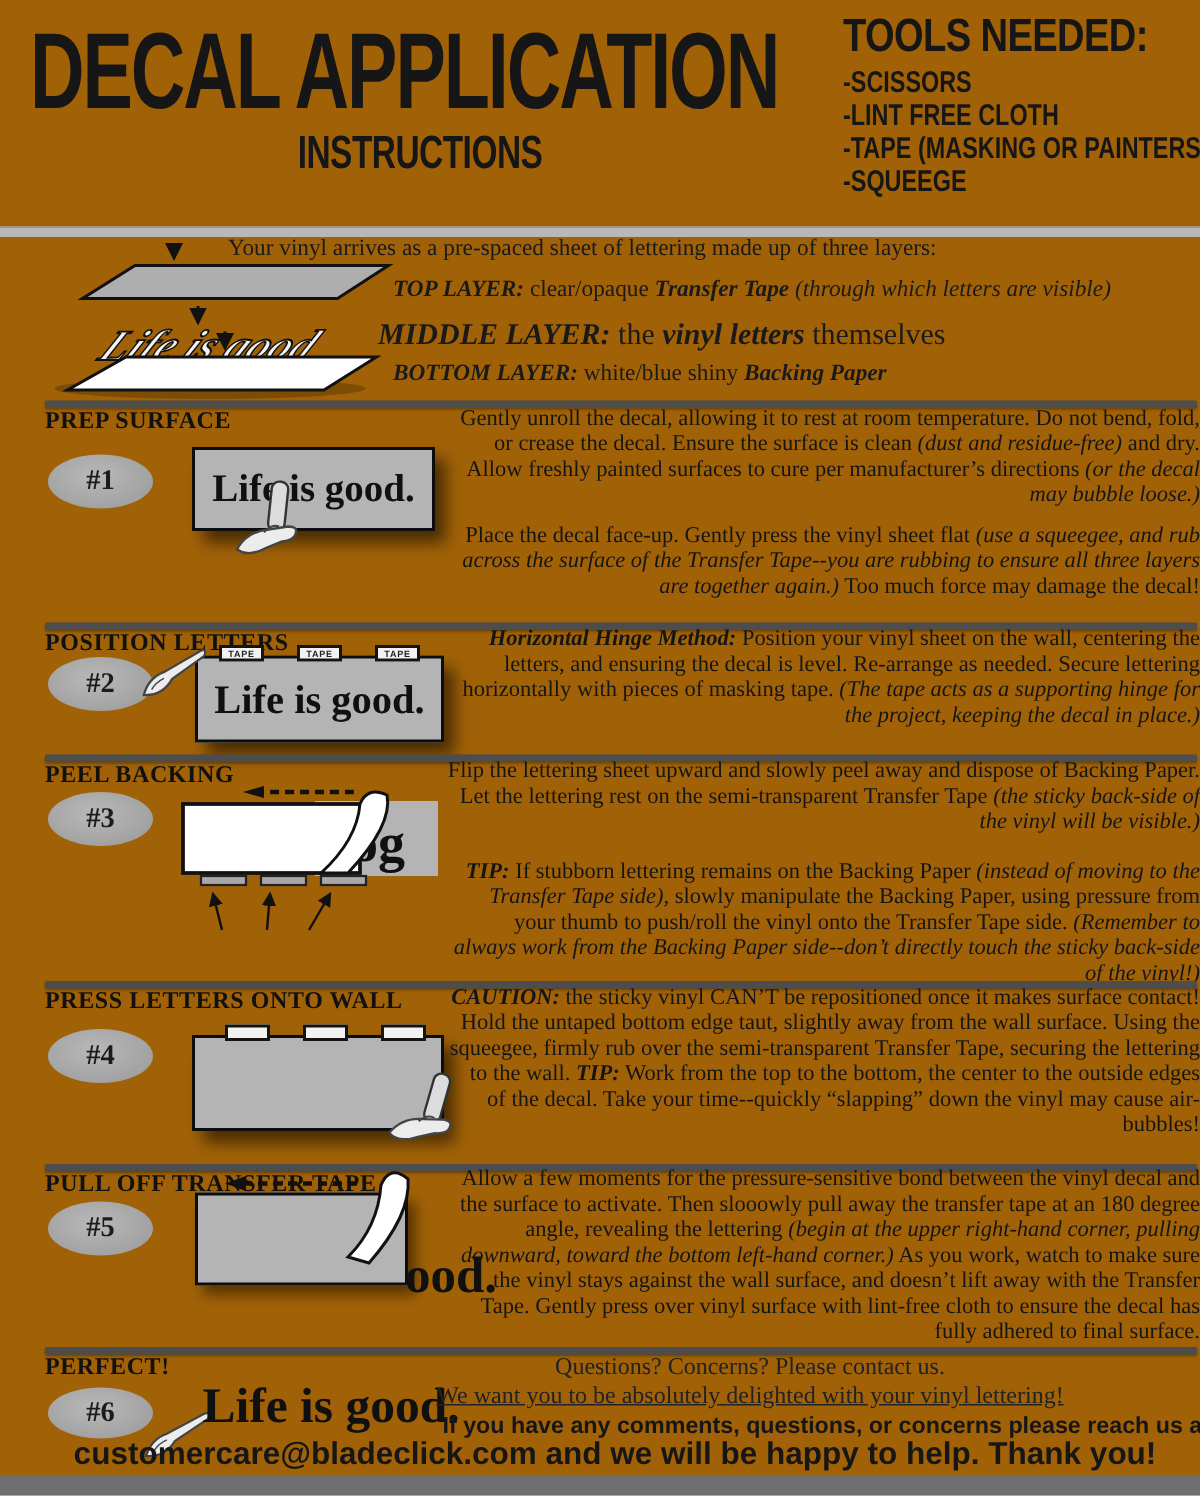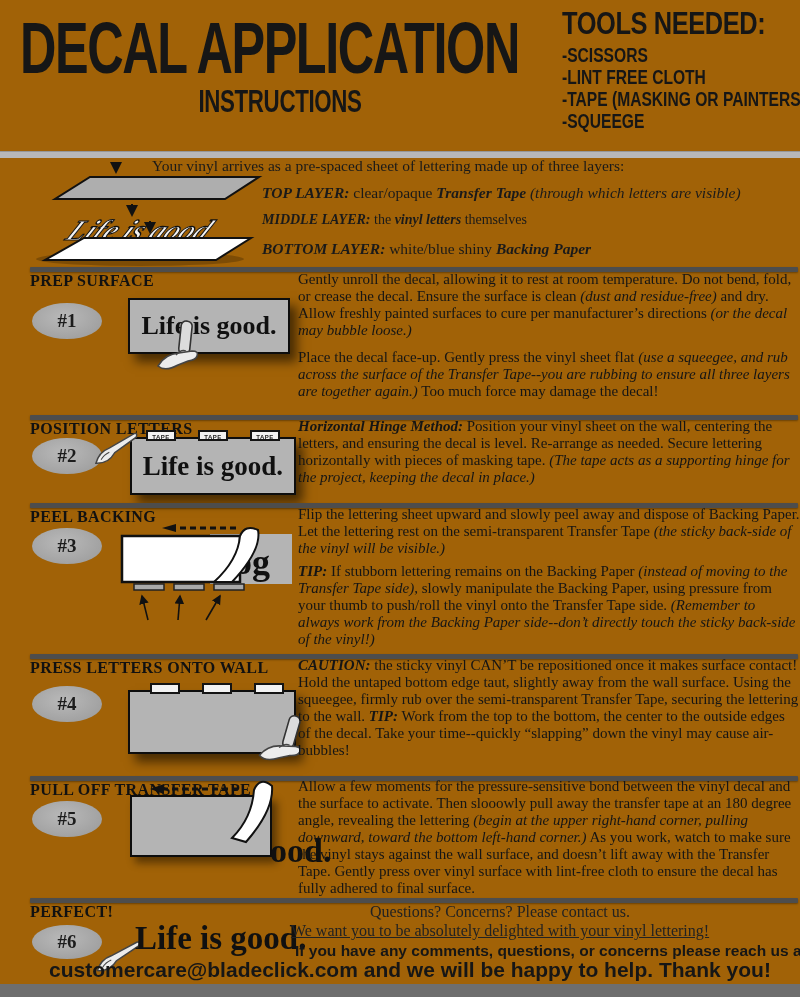--- a/index.html
+++ b/index.html
@@ -19,23 +19,23 @@
   .rule{left:30px;width:768px;height:5px;background:#4d4d4d;border-radius:1px;box-shadow:0 1px 2px rgba(0,0,0,.35);}
   .footer-bar{left:0;top:984px;width:800px;height:13px;background:#6e6e6e;}
   
   .sec-title{left:30px;font-family:"Liberation Serif",serif;font-weight:bold;font-size:16px;
              letter-spacing:.4px;color:#111;white-space:nowrap;}
   .oval{left:32px;width:70px;height:36px;border-radius:50%;
         background:radial-gradient(ellipse at 45% 40%, #b9b9b9, #989898);
         display:flex;align-items:center;justify-content:center;
         font-weight:bold;font-size:19px;color:#1c1c1c;}
   .body{width:502px;font-size:15px;line-height:17px;color:#151515;}
-  .body p{margin:0;}
+  .body p{margin:0;text-align:right;}
   .body p + p{margin-top:10px;}
-  .body.tight p + p{margin-top:6px;}
+  .body.tight p + p{margin-top:16px;}
   .rt-b{font-weight:bold;font-style:italic;}
   .rt-i{font-style:italic;}
   
   .decal-box{background:#b4b4b4;border:2px solid #0d0d0d;box-shadow:7px 8px 10px rgba(0,0,0,.55);
              display:flex;align-items:center;justify-content:center;}
   .decal-text{font-family:"Liberation Serif",serif;font-weight:bold;color:#101010;white-space:nowrap;}
   .tape-tab{width:30px;height:11px;background:#f2f2f2;border:2px solid #141414;
             font-family:"Liberation Sans",sans-serif;font-weight:bold;font-size:6px;line-height:11px;
             text-align:center;letter-spacing:.5px;color:#222;box-sizing:border-box;}
   .peel-text{font-family:"Liberation Serif",serif;font-weight:bold;font-size:34px;color:#101010;white-space:nowrap;}
@@ -68,21 +68,21 @@
     <line x1="88" y1="2" x2="88" y2="12" stroke="#111" stroke-width="2" marker-end="url(#ah)"></line>
     <polygon points="62,17 231,17 197,39 27,39" fill="#aeaeae" stroke="#111" stroke-width="2"></polygon>
     <line x1="104" y1="44" x2="104" y2="55" stroke="#111" stroke-width="2" marker-end="url(#ah)"></line>
     <text transform="translate(36,80) skewX(-32)" font-size="29" font-style="italic" font-weight="bold" font-family="&quot;Liberation Serif&quot;,serif" fill="#f2f2f2" stroke="#111" stroke-width="1.2">Life is good</text>
     <line x1="122" y1="61" x2="122" y2="72" stroke="#111" stroke-width="2" marker-end="url(#ah)"></line>
     <ellipse cx="112" cy="99" rx="104" ry="7" fill="#000" opacity="0.22"></ellipse>
     <polygon points="56,78 223,78 188,100 17,100" fill="#ffffff" stroke="#111" stroke-width="2"></polygon>
   </svg>
 
   <div class="abs" style="left:262px;top:184px;font-size:15.5px;"><span class="rt-b">TOP LAYER:</span><span> clear/opaque </span><span class="rt-b">Transfer Tape</span><span class="rt-i"> (through which letters are visible)</span></div>
-  <div class="abs" style="left:262px;top:212px;font-size:14px;"><span class="rt-b">MIDDLE LAYER:</span><span> the </span><span class="rt-b">vinyl letters</span><span> themselves</span></div>
+  <div class="abs" style="left:252px;top:212px;font-size:20px;"><span class="rt-b">MIDDLE LAYER:</span><span> the </span><span class="rt-b">vinyl letters</span><span> themselves</span></div>
   <div class="abs" style="left:262px;top:240px;font-size:15.5px;"><span class="rt-b">BOTTOM LAYER:</span><span> white/blue shiny </span><span class="rt-b">Backing Paper</span></div>
 
   <div class="abs rule" style="top:267px;"></div>
 
   <div class="abs sec-title" style="top:272px;">PREP SURFACE</div>
   <div class="abs oval" style="top:303px;">
     <span>#1</span>
   </div>
   <div class="abs decal-box" style="left:128px;top:298px;width:158px;height:52px;">
     <span class="decal-text" style="font-size:26px;">Life is good.</span>

